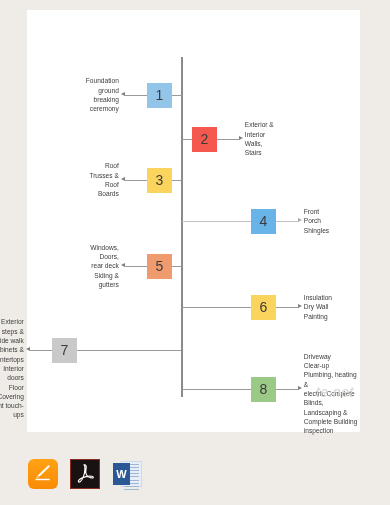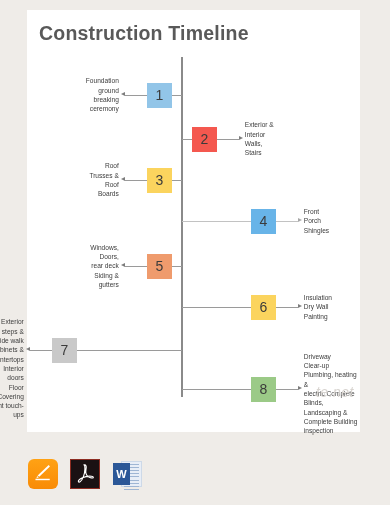--- a/index.html
+++ b/index.html
@@ -192,21 +192,20 @@
     font-size: 11px;
     font-weight: bold;
     font-family: "Liberation Sans", sans-serif;
   }
 </style>
 </head>
 <body>
 
 <div class="card">
 
-  <div class="page-title">Construction Timeline</div>
 
   <div class="timeline">
     <div class="spine"></div>
 
   <div class="row" style="top: 85px;">
         <div class="connector" style="width: 10px; left: 144.8px;"></div>
         <div class="connector" style="width: 22px; left: 97.8px;"></div>
         <div class="arrow to-left" style="left: 93.8px;"></div>
         <div class="node" style="left: 119.8px; background: rgb(146, 197, 232);">1</div>
         <div class="label left" style="top: -18.6px; right: 241.2px;">Foundation

